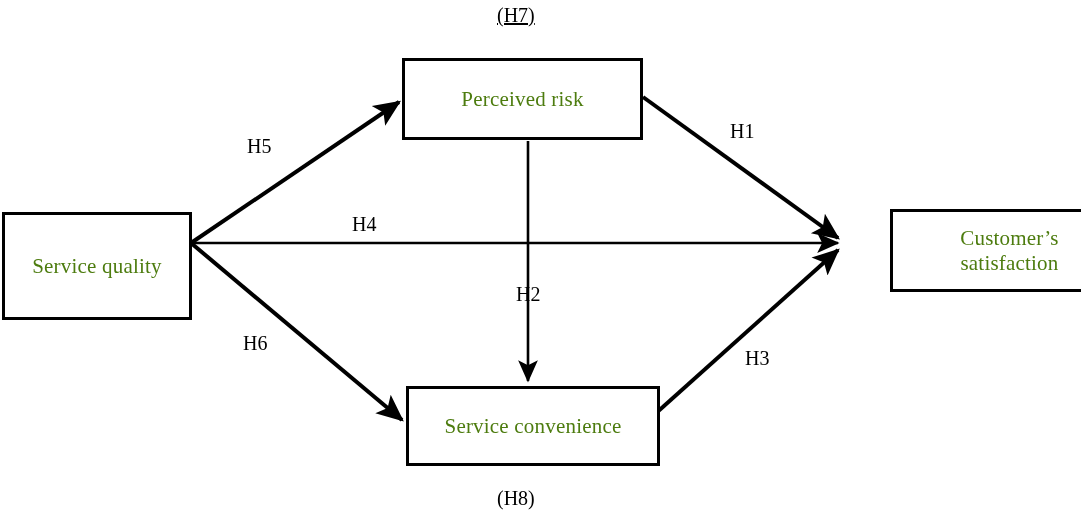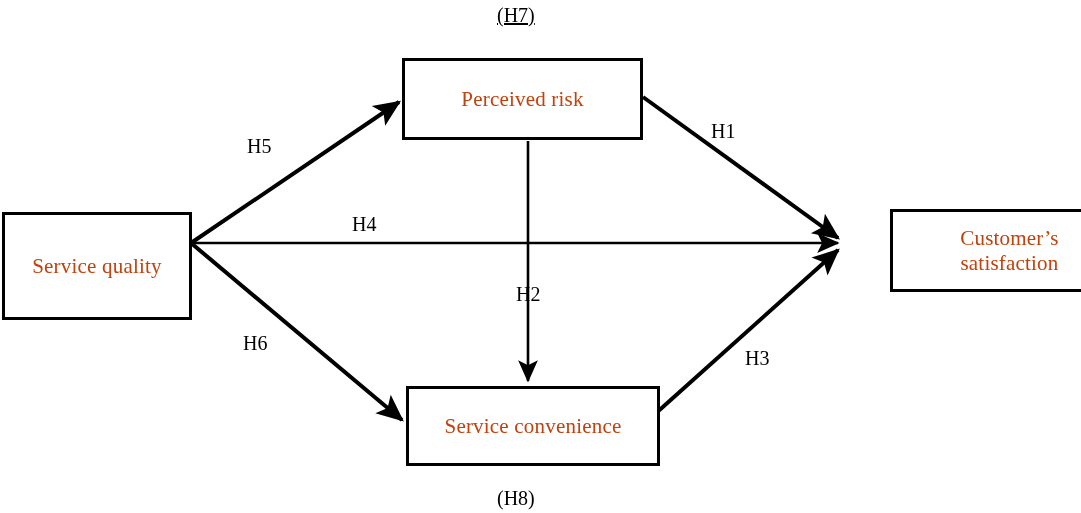--- a/index.html
+++ b/index.html
@@ -31,21 +31,21 @@
     border: 3px solid #000000;
     background: #ffffff;
     display: flex;
     align-items: center;
     justify-content: center;
     text-align: center;
   }
   .node-label {
     font-size: 21px;
     line-height: 1.18;
-    color: #c2410c;
+    color: #4d7c0f;
     letter-spacing: 0.2px;
   }
   .edge-label {
     position: absolute;
     font-size: 20px;
     color: #000000;
     white-space: nowrap;
     background: transparent;
   }
   .path-line {
@@ -99,21 +99,21 @@
       <span>satisfaction</span>
     </span>
   </div>
 
   <div class="edge-label" style="left:247px; top:135px;">H5</div>
 
   <div class="edge-label" style="left:352px; top:213px;">H4</div>
 
   <div class="edge-label" style="left:243px; top:332px;">H6</div>
 
-  <div class="edge-label" style="left:711px; top:120px;">H1</div>
+  <div class="edge-label" style="left:730px; top:120px;">H1</div>
 
   <div class="edge-label" style="left:484px; top:283px;margin-left:32px;">H2</div>
 
   <div class="edge-label" style="left:745px; top:347px;text-align:right;">H3</div>
 
   <div class="edge-label" style="left:497px; top:4px;text-decoration:underline;">(H7)</div>
 
   <div class="edge-label" style="left:497px; top:487px;">(H8)</div>
 
 </div>

